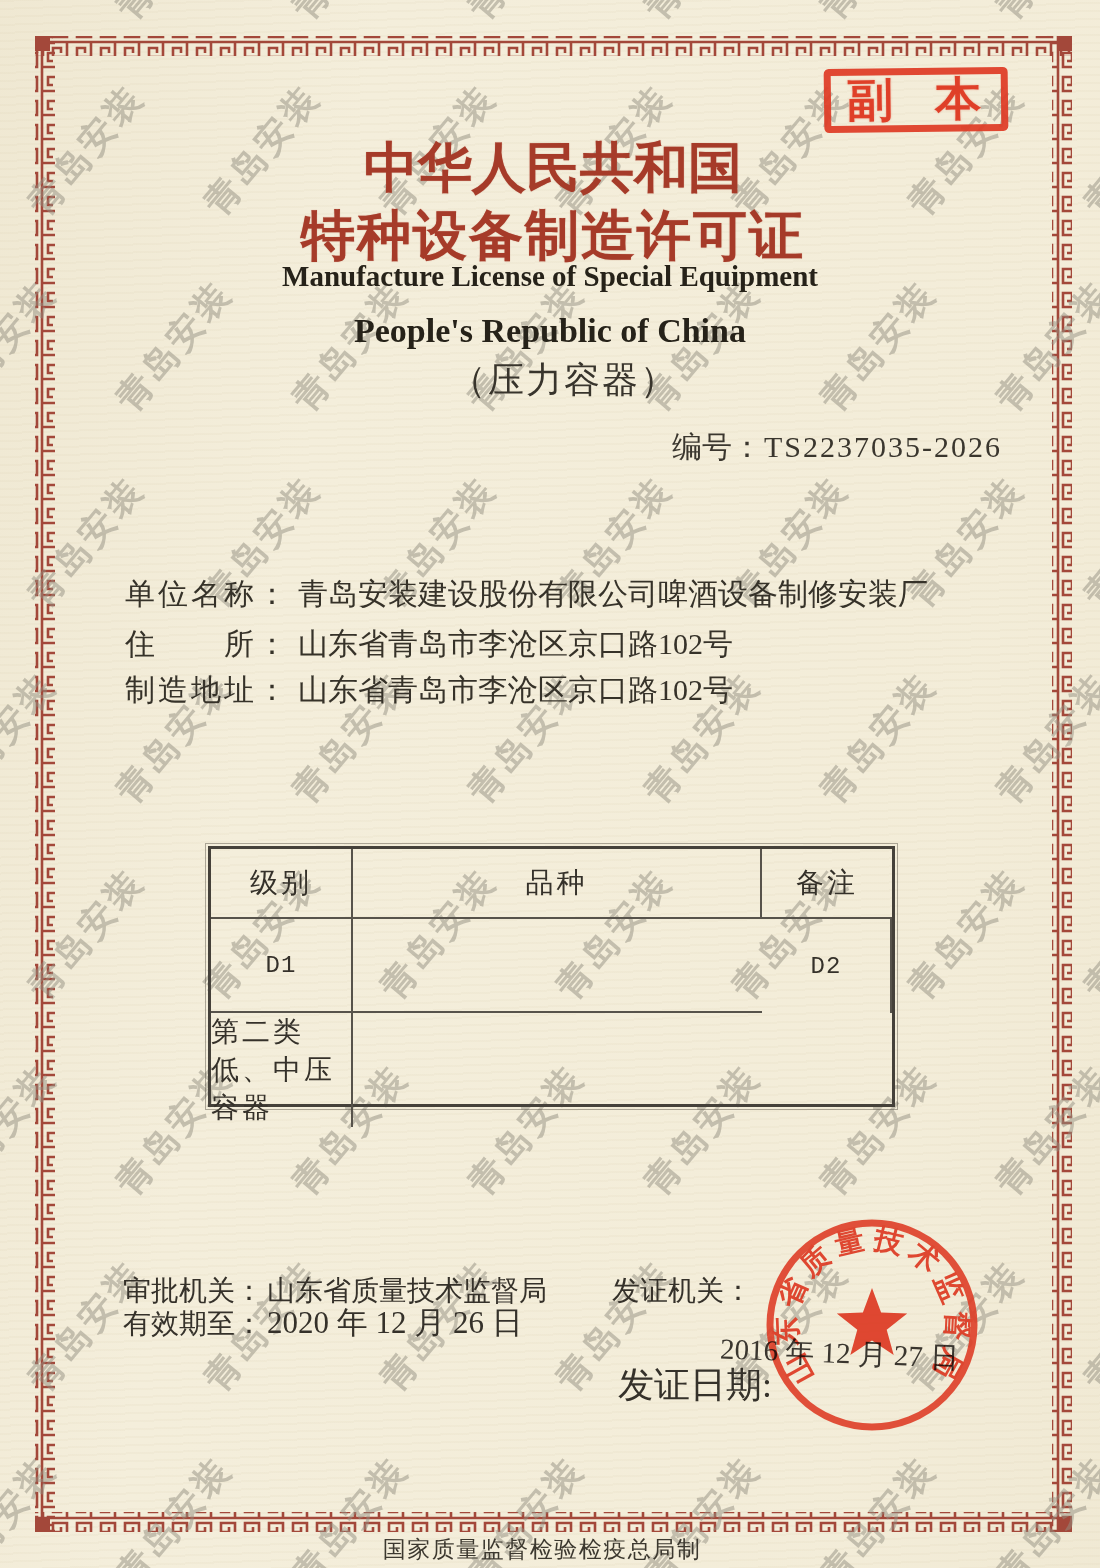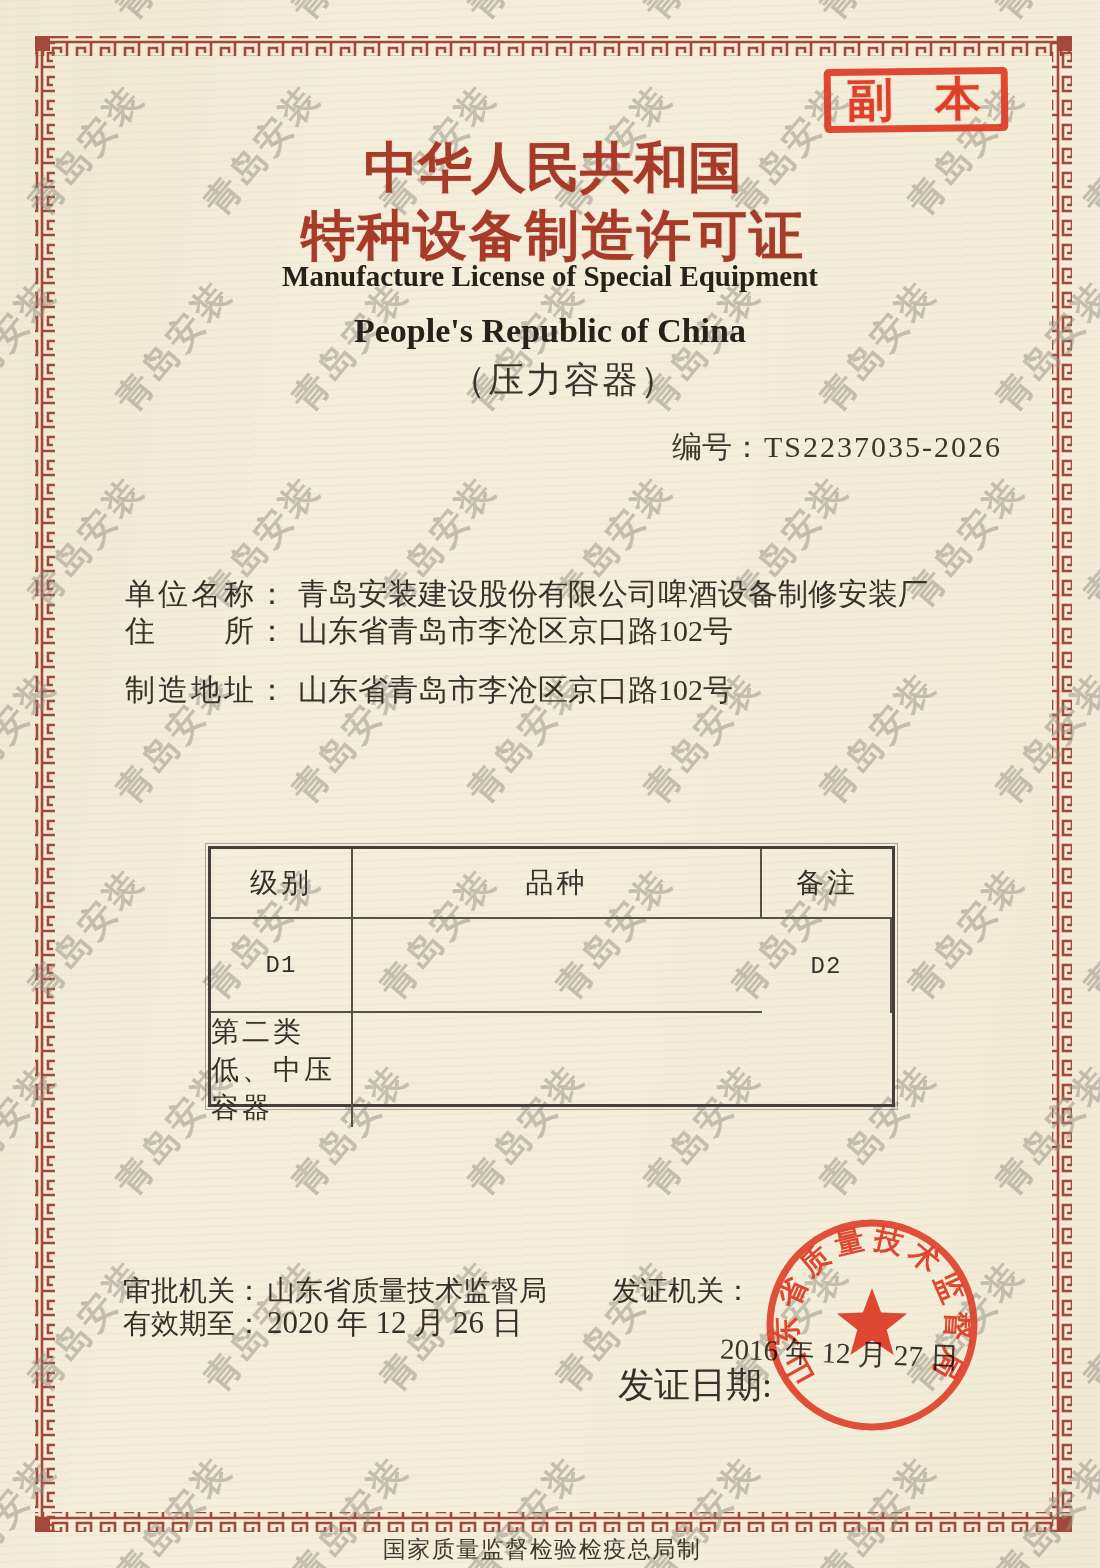--- a/index.html
+++ b/index.html
@@ -48,21 +48,21 @@
   }
   .t-en1 { top:260px; font-size:29px; }
   .t-en2 { top:312px; font-size:34px; }
   .category { position:absolute; left:0; width:100%; text-align:center; top:356px; font-size:36px; letter-spacing:2px; transform:translateX(14px); color:#38342c; }
 
   .license-no { position:absolute; left:672px; top:427px; font-size:30px; color:#3a362e; }
   .license-no .lic-num { letter-spacing:2px; margin-left:2px; }
 
   .field { position:absolute; left:125px; font-size:30px; white-space:nowrap; color:#363229; }
   .field .flabel { letter-spacing:3px; margin-right:8px; }
-  .f1 { top:546px;margin-top:28px; } .f2 { top:611px;text-align:right; } .f3 { top:670px; }
+  .f1 { top:546px;margin-top:28px; } .f2 { top:624px;text-align:right; } .f3 { top:670px; }
 
   .intro { position:absolute; left:177px; top:795px; font-size:30px; letter-spacing:1px; color:#363229; }
 
   .lic-table {
     position:absolute; left:208px; top:846px; width:687px; height:261px;
     border:3px solid #45413a; outline:1px solid rgba(82,76,64,.45); outline-offset:2px;
     display:grid; grid-template-columns:142px 409px 1fr; grid-template-rows:70px 94px 1fr;
     background:rgba(255,255,255,.0);
   }
   .cell {

